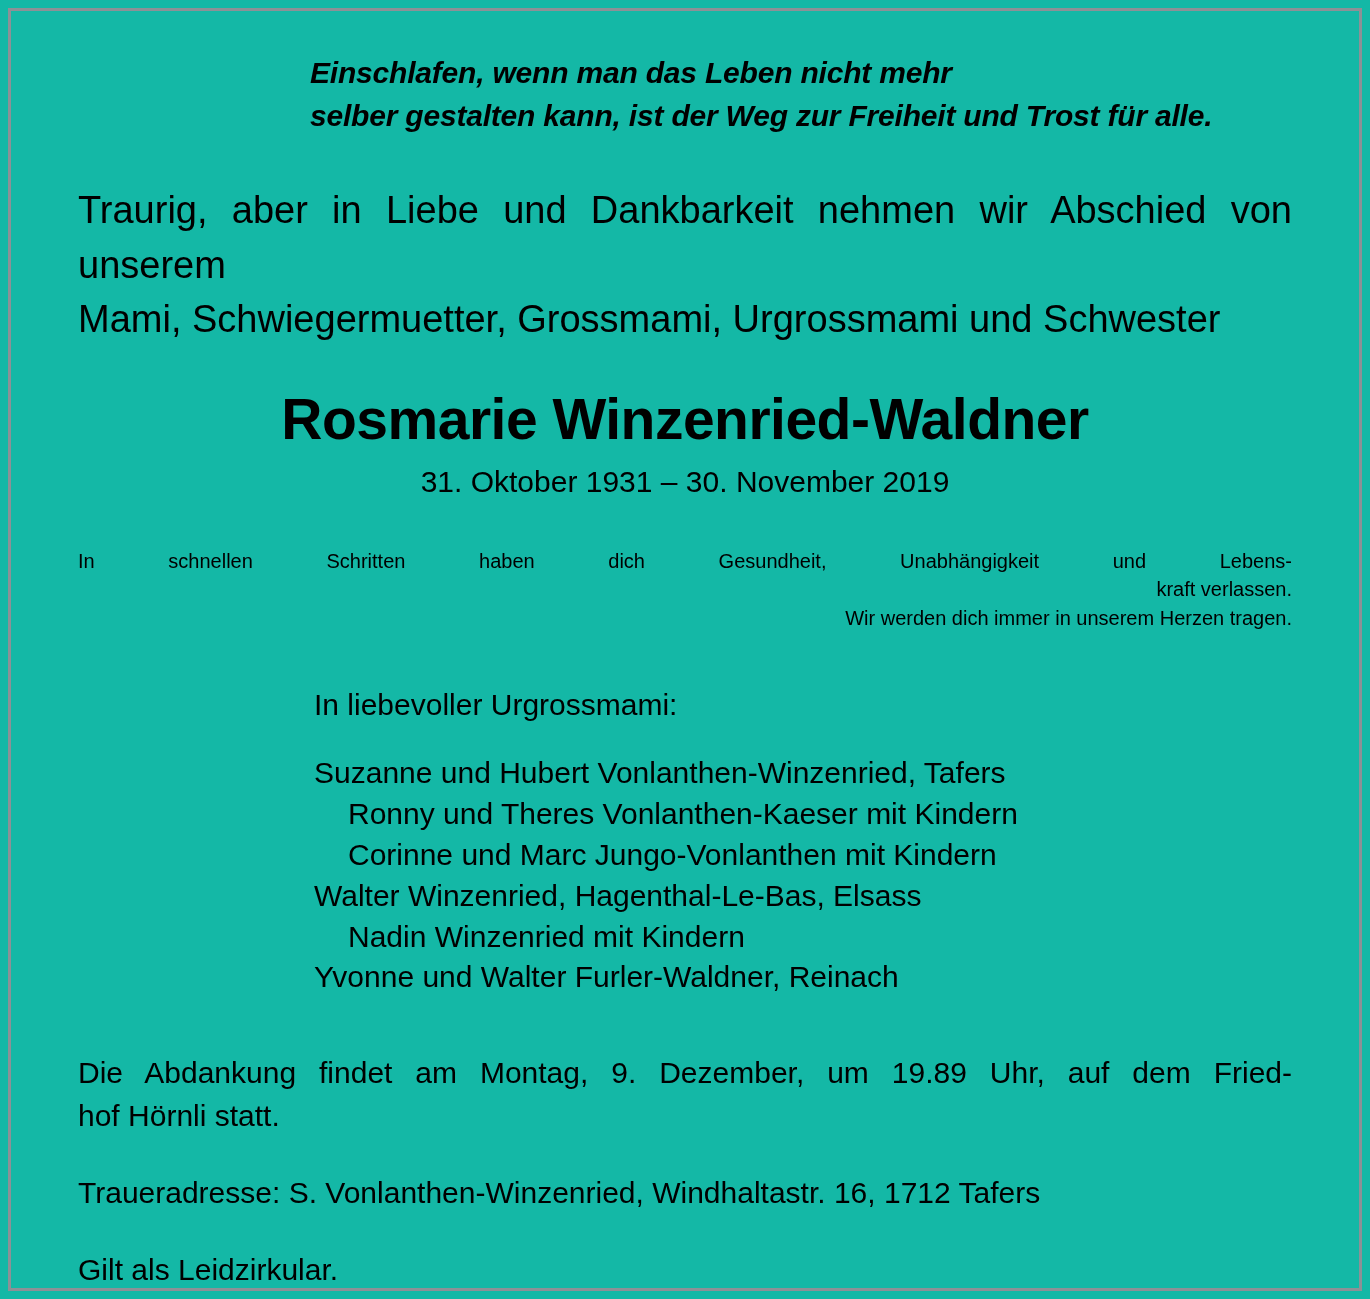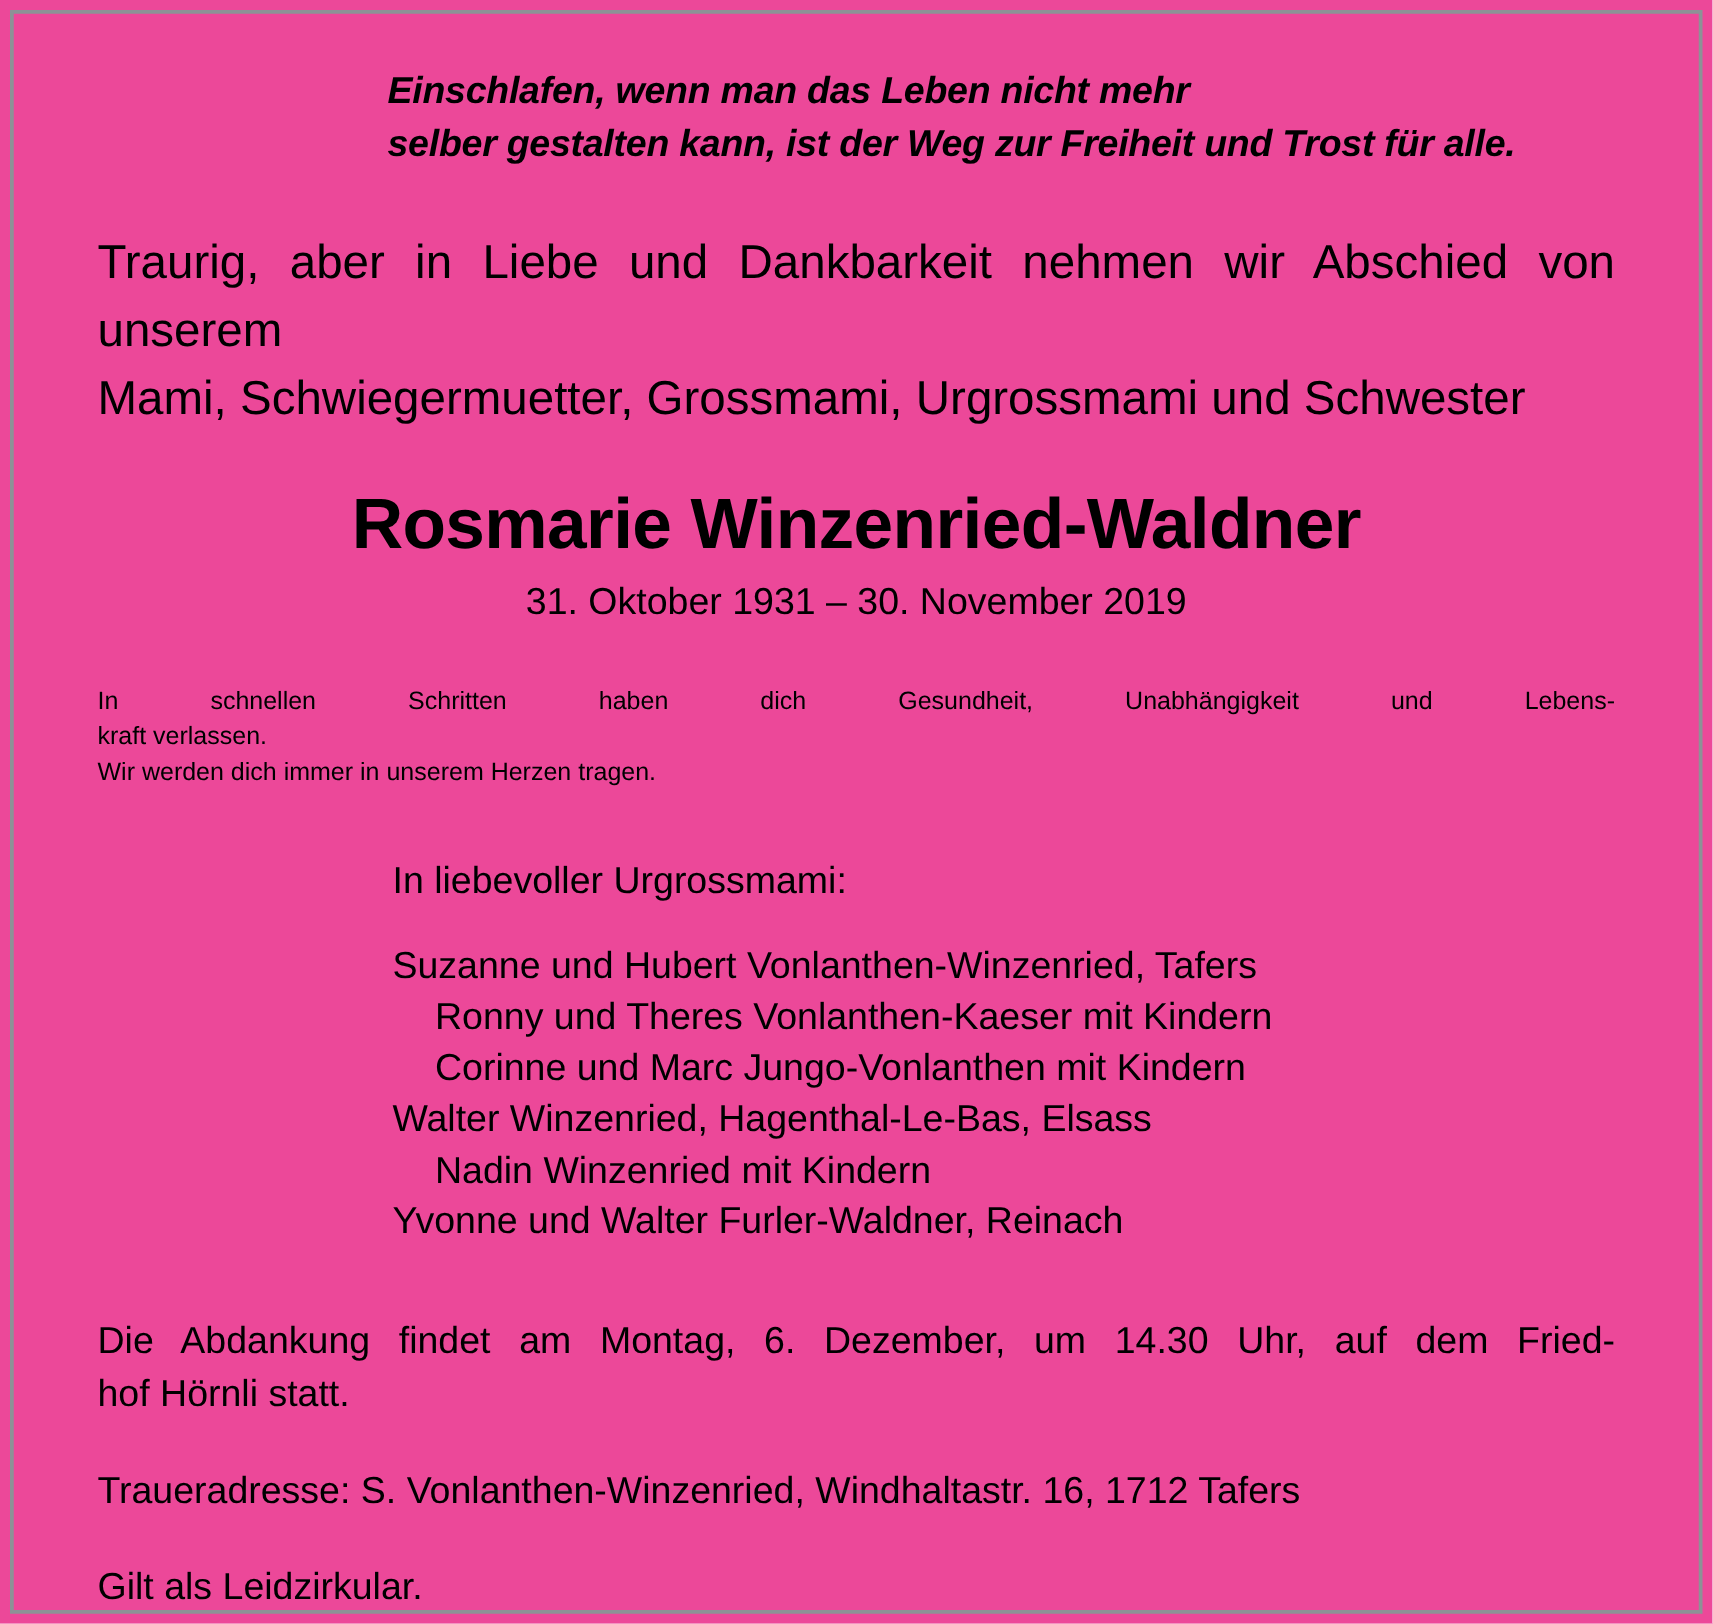--- a/index.html
+++ b/index.html
@@ -9,21 +9,21 @@
   }
   body {
     font-family: "Liberation Sans", sans-serif;
     color: #000000;
   }
   .page {
     position: relative;
     width: 1370px;
     height: 1299px;
     box-sizing: border-box;
-    background: #ec4899;
+    background: #14b8a6;
     overflow: hidden;
   }
   .border-frame {
     position: absolute;
     left: 8px;
     top: 8px;
     right: 8px;
     bottom: 8px;
     border: 3px solid #8d9196;
     box-sizing: border-box;
@@ -76,21 +76,21 @@
 
   .body-text {
     margin-top: 48px;
     font-size: 20px;
     line-height: 1.43;
   }
   .body-text .just {
     text-align: justify;
     text-align-last: justify;
   }
-  .body-text .plain { text-align: left; }
+  .body-text .plain { text-align: right; }
 
   .memory-block {
     margin-top: 52px;
     padding-left: 236px;
     font-size: 30px;
     line-height: 1.36;
   }
   .memory-heading {
     margin-bottom: 28px;
   }
@@ -147,20 +147,20 @@
         <div>Suzanne und Hubert Vonlanthen-Winzenried, Tafers</div>
         <div class="indent">Ronny und Theres Vonlanthen-Kaeser mit Kindern</div>
         <div class="indent">Corinne und Marc Jungo-Vonlanthen mit Kindern</div>
         <div>Walter Winzenried, Hagenthal-Le-Bas, Elsass</div>
         <div class="indent">Nadin Winzenried mit Kindern</div>
         <div>Yvonne und Walter Furler-Waldner, Reinach</div>
       </div>
     </div>
 
     <div class="closing">
-      <p class="just">Die Abdankung findet am Montag, 6. Dezember, um 14.30 Uhr, auf dem Fried-</p>
+      <p class="just">Die Abdankung findet am Montag, 9. Dezember, um 19.89 Uhr, auf dem Fried-</p>
       <p class="plain">hof Hörnli statt.</p>
       <p class="plain spaced">Traueradresse: S. Vonlanthen-Winzenried, Windhaltastr. 16, 1712 Tafers</p>
       <p class="plain spaced">Gilt als Leidzirkular.</p>
     </div>
 
   </div>
 </div>
 
 </body></html>

